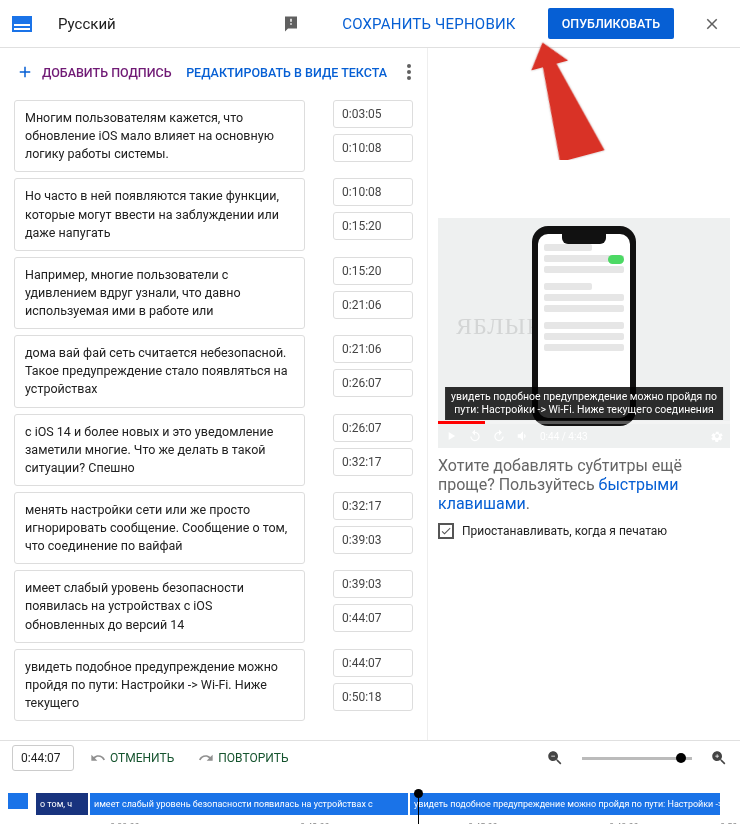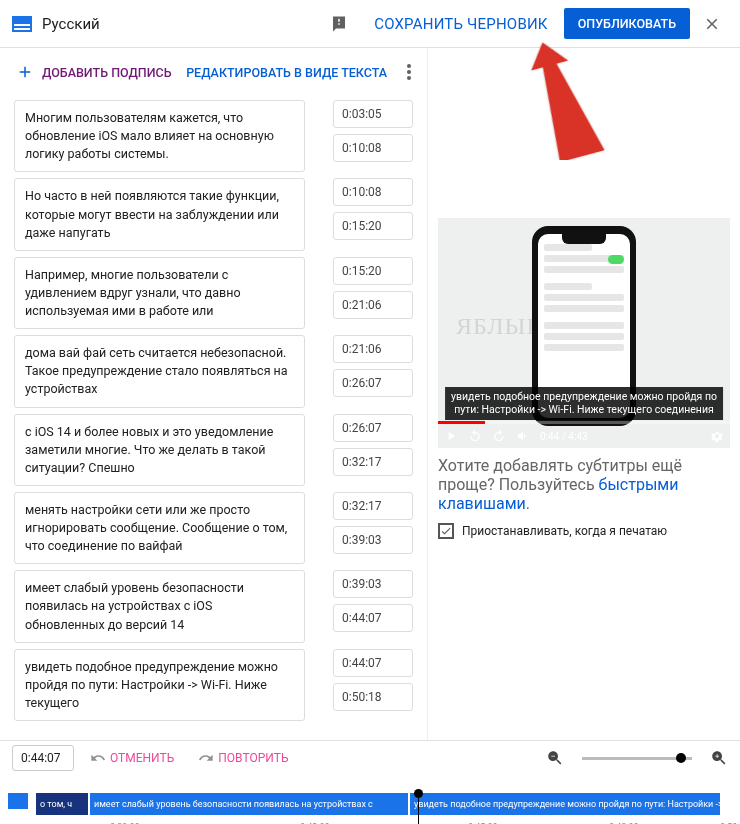--- a/index.html
+++ b/index.html
@@ -1,17 +1,17 @@
 <!DOCTYPE html>
 <html><head>
 <meta charset="utf-8">
 <style>
   * { box-sizing: border-box; margin: 0; padding: 0; }
   body { font-family: Roboto, Arial, sans-serif; font-size: 13px; color: #212121; background: #fff; width: 740px; height: 824px; overflow: hidden; position: relative; }
-  .header { height: 48px; display: flex; align-items: center; padding: 0 12px; border-bottom: 1px solid #e0e0e0; }
+  .header { height: 48px; display: flex; align-items: center; padding: 0 12px; border-bottom: 1px solid #e0e0e0; gap: 16px; }
   .lang-icon { width: 20px; height: 16px; background: #1a73e8; margin-right: 10px; position: relative; }
   .lang-icon::after { content:''; position:absolute; bottom:2px; left:2px; right:2px; height:2px; background:#fff; box-shadow: 0 -4px 0 #fff; }
   .lang-title { font-size: 15px; flex: 0 0 auto; }
   .header-spacer { flex: 1; }
   .report-icon { width:18px; height:18px; fill:#606060; margin-right: 14px; cursor:pointer; }
   .btn-text { color:#065fd4; font-size:15px; font-weight:400; letter-spacing:0.2px; padding:8px 12px; cursor:pointer; text-transform:uppercase; }
   .btn-primary { background:#065fd4; color:#fff; font-size:12.5px; font-weight:500; padding:8px 14px; border-radius:2px; cursor:pointer; text-transform:uppercase; margin-left:4px; }
   .close-x { width:32px; height:32px; display:flex; align-items:center; justify-content:center; margin-left:6px; cursor:pointer; }
   .close-x svg { width:18px; height:18px; fill:#606060; }
 
@@ -50,21 +50,21 @@
   .apple-wm { position:absolute; left:104px; top:84px; opacity:0.12; }
   .hint { font-size:16px; color:#666; margin-top:8px; }
   .hint a { color:#065fd4; text-decoration:none; }
   .pause-row { display:flex; align-items:center; gap:8px; margin-top:10px; font-size:12px; }
   .check { width:16px; height:16px; border:2px solid #555; display:flex; align-items:center; justify-content:center; }
   .check svg { width:12px; height:12px; fill:#555; }
 
   .timeline-footer { height:84px; border-top:1px solid #e0e0e0; }
   .tf-top { height:34px; display:flex; align-items:center; padding:0 12px; gap:8px; }
   .tf-time { border:1px solid #ccc; border-radius:3px; padding:5px 8px; font-size:12px; width:62px; }
-  .tf-btn { color:#ec4899; font-size:12px; display:flex; align-items:center; gap:4px; cursor:pointer; text-transform:uppercase; padding:0 8px; }
+  .tf-btn { color:#14532d; font-size:12px; display:flex; align-items:center; gap:4px; cursor:pointer; text-transform:uppercase; padding:0 8px; }
   .tf-btn svg { width:16px; height:16px; fill:#909090; }
   .tf-spacer { flex:1; }
   .zoom-slider { width:110px; height:3px; background:#bbb; position:relative; margin:0 10px; }
   .zoom-slider .dot { position:absolute; right:6px; top:-4px; width:10px; height:10px; background:#000; border-radius:50%; }
   .mag { width:18px; height:18px; fill:#444; cursor:pointer; }
   .tl-ruler { height:18px; position:relative; font-size:9px; color:#888; }
   .tl-tick { position:absolute; top:0;margin-top:47px; }
   .tl-body { height:32px; display:flex; align-items:flex-start; position:relative; padding-left:36px; }
   .tl-icon { position:absolute; left:8px; width:20px; height:16px; background:#1a73e8; }
   .seg { height:22px; font-size:9px; color:#fff; padding:0 4px; line-height:22px; white-space:nowrap; overflow:hidden; border-right:2px solid #fff; }

